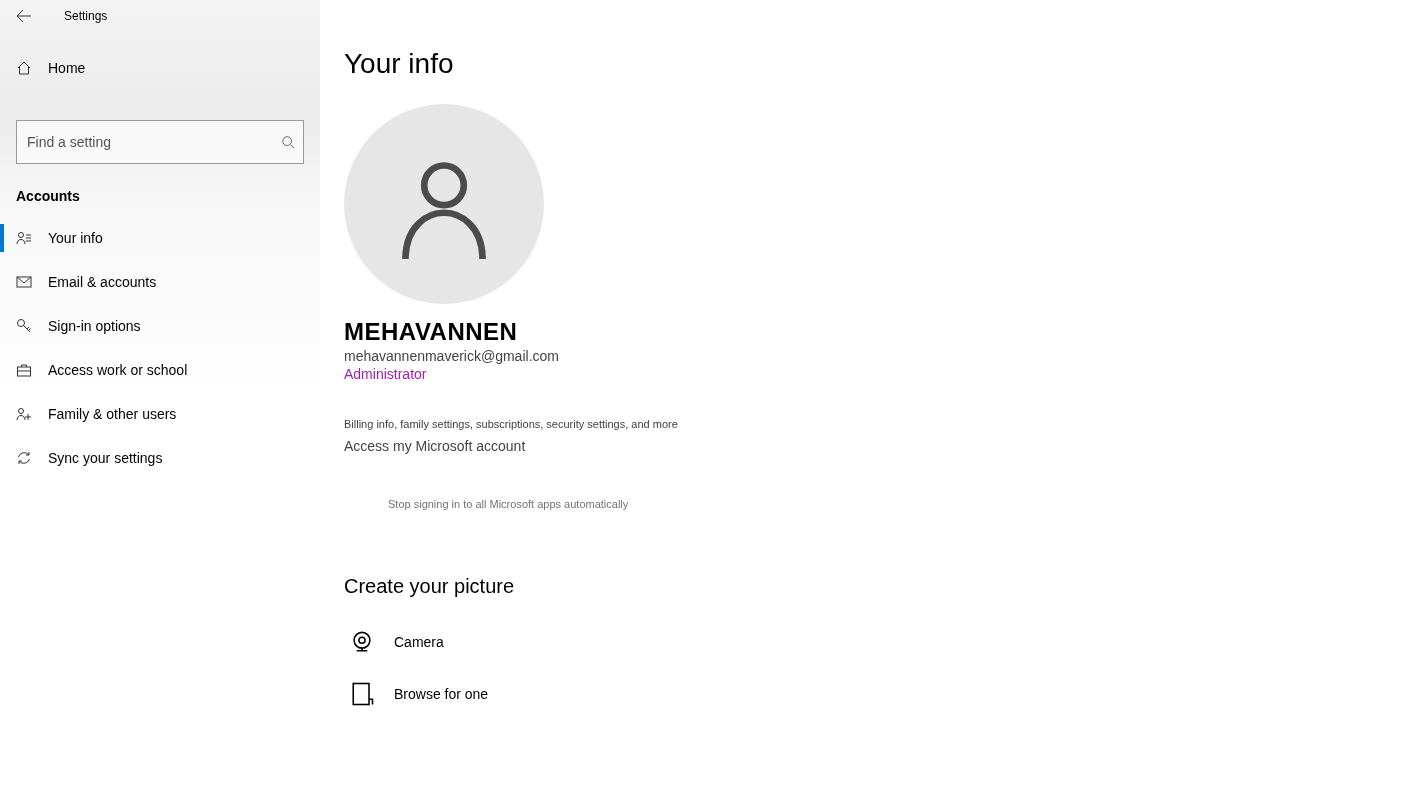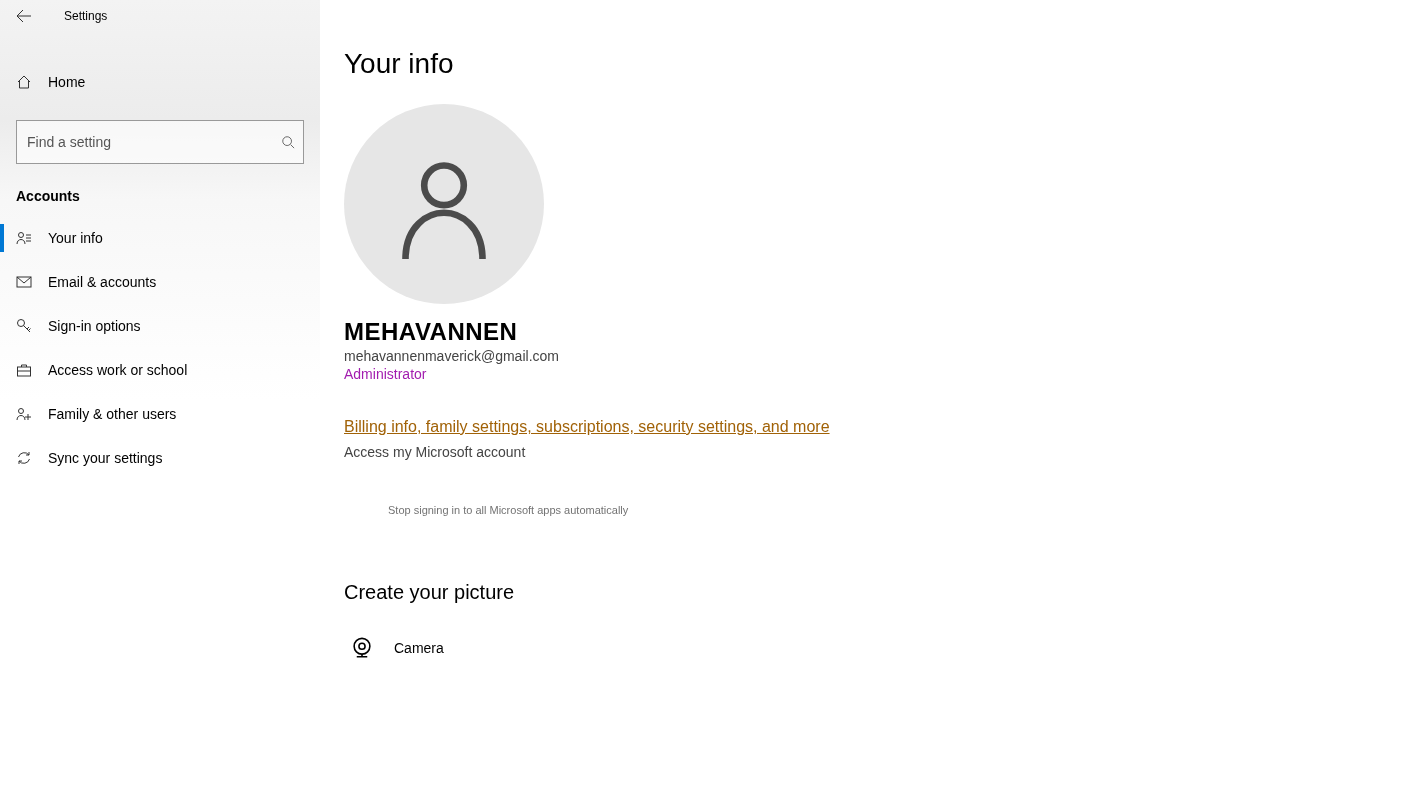--- a/index.html
+++ b/index.html
@@ -36,21 +36,20 @@
     justify-content: center;
     cursor: default;
   }
   .app-title {
     font-size: 12px;
     margin-left: 28px;
     color: #000;
   }
   .home-row {
     display: flex;
-    align-items: center;
     height: 44px;
     padding-left: 16px;
     margin-top: 28px;
     cursor: default;
   }
   .home-row .icon { width: 16px; display:flex; justify-content:center; }
   .home-row .label { margin-left: 16px; font-size: 14px; }
   .search-wrap {
     margin: 16px 16px 0 16px;
   }
@@ -133,24 +132,23 @@
     font-size: 14px;
     color: #444;
     margin-top: 2px;
   }
   .user-role {
     font-size: 14px;
     color: #a21caf;
     margin-top: 2px;
   }
   .billing-line {
-    font-size: 16px;
-    color: #a16207;
+    font-size: 11px;
+    color: #404040;
     margin-top: 36px;
-    text-decoration: underline;
   }
   .manage-link {
     font-size: 14px;
     color: #444;
     margin-top: 8px;
     display: inline-block;
   }
   .stop-link {
     font-size: 11px;
     color: #737373;
@@ -302,13 +300,22 @@
     <span class="pic-icon">
       <svg width="28" height="28" viewBox="0 0 32 32" fill="none" stroke="#000" stroke-width="1.8">
         <circle cx="16" cy="14" r="9"></circle>
         <circle cx="16" cy="14" r="3.5"></circle>
         <path d="M10 26 H22 M16 23 V26"></path>
       </svg>
     </span>
     <span class="pic-label">Camera</span>
   </div>
 
+  <div class="pic-option">
+    <span class="pic-icon">
+      <svg width="28" height="28" viewBox="0 0 32 32" fill="none" stroke="#000" stroke-width="1.8">
+        <rect x="6" y="4" width="18" height="24"></rect>
+        <path d="M24 22 L28 22 L28 28"></path>
+      </svg>
+    </span>
+    <span class="pic-label">Browse for one</span>
+  </div>
 </div>
 
 </body></html>

